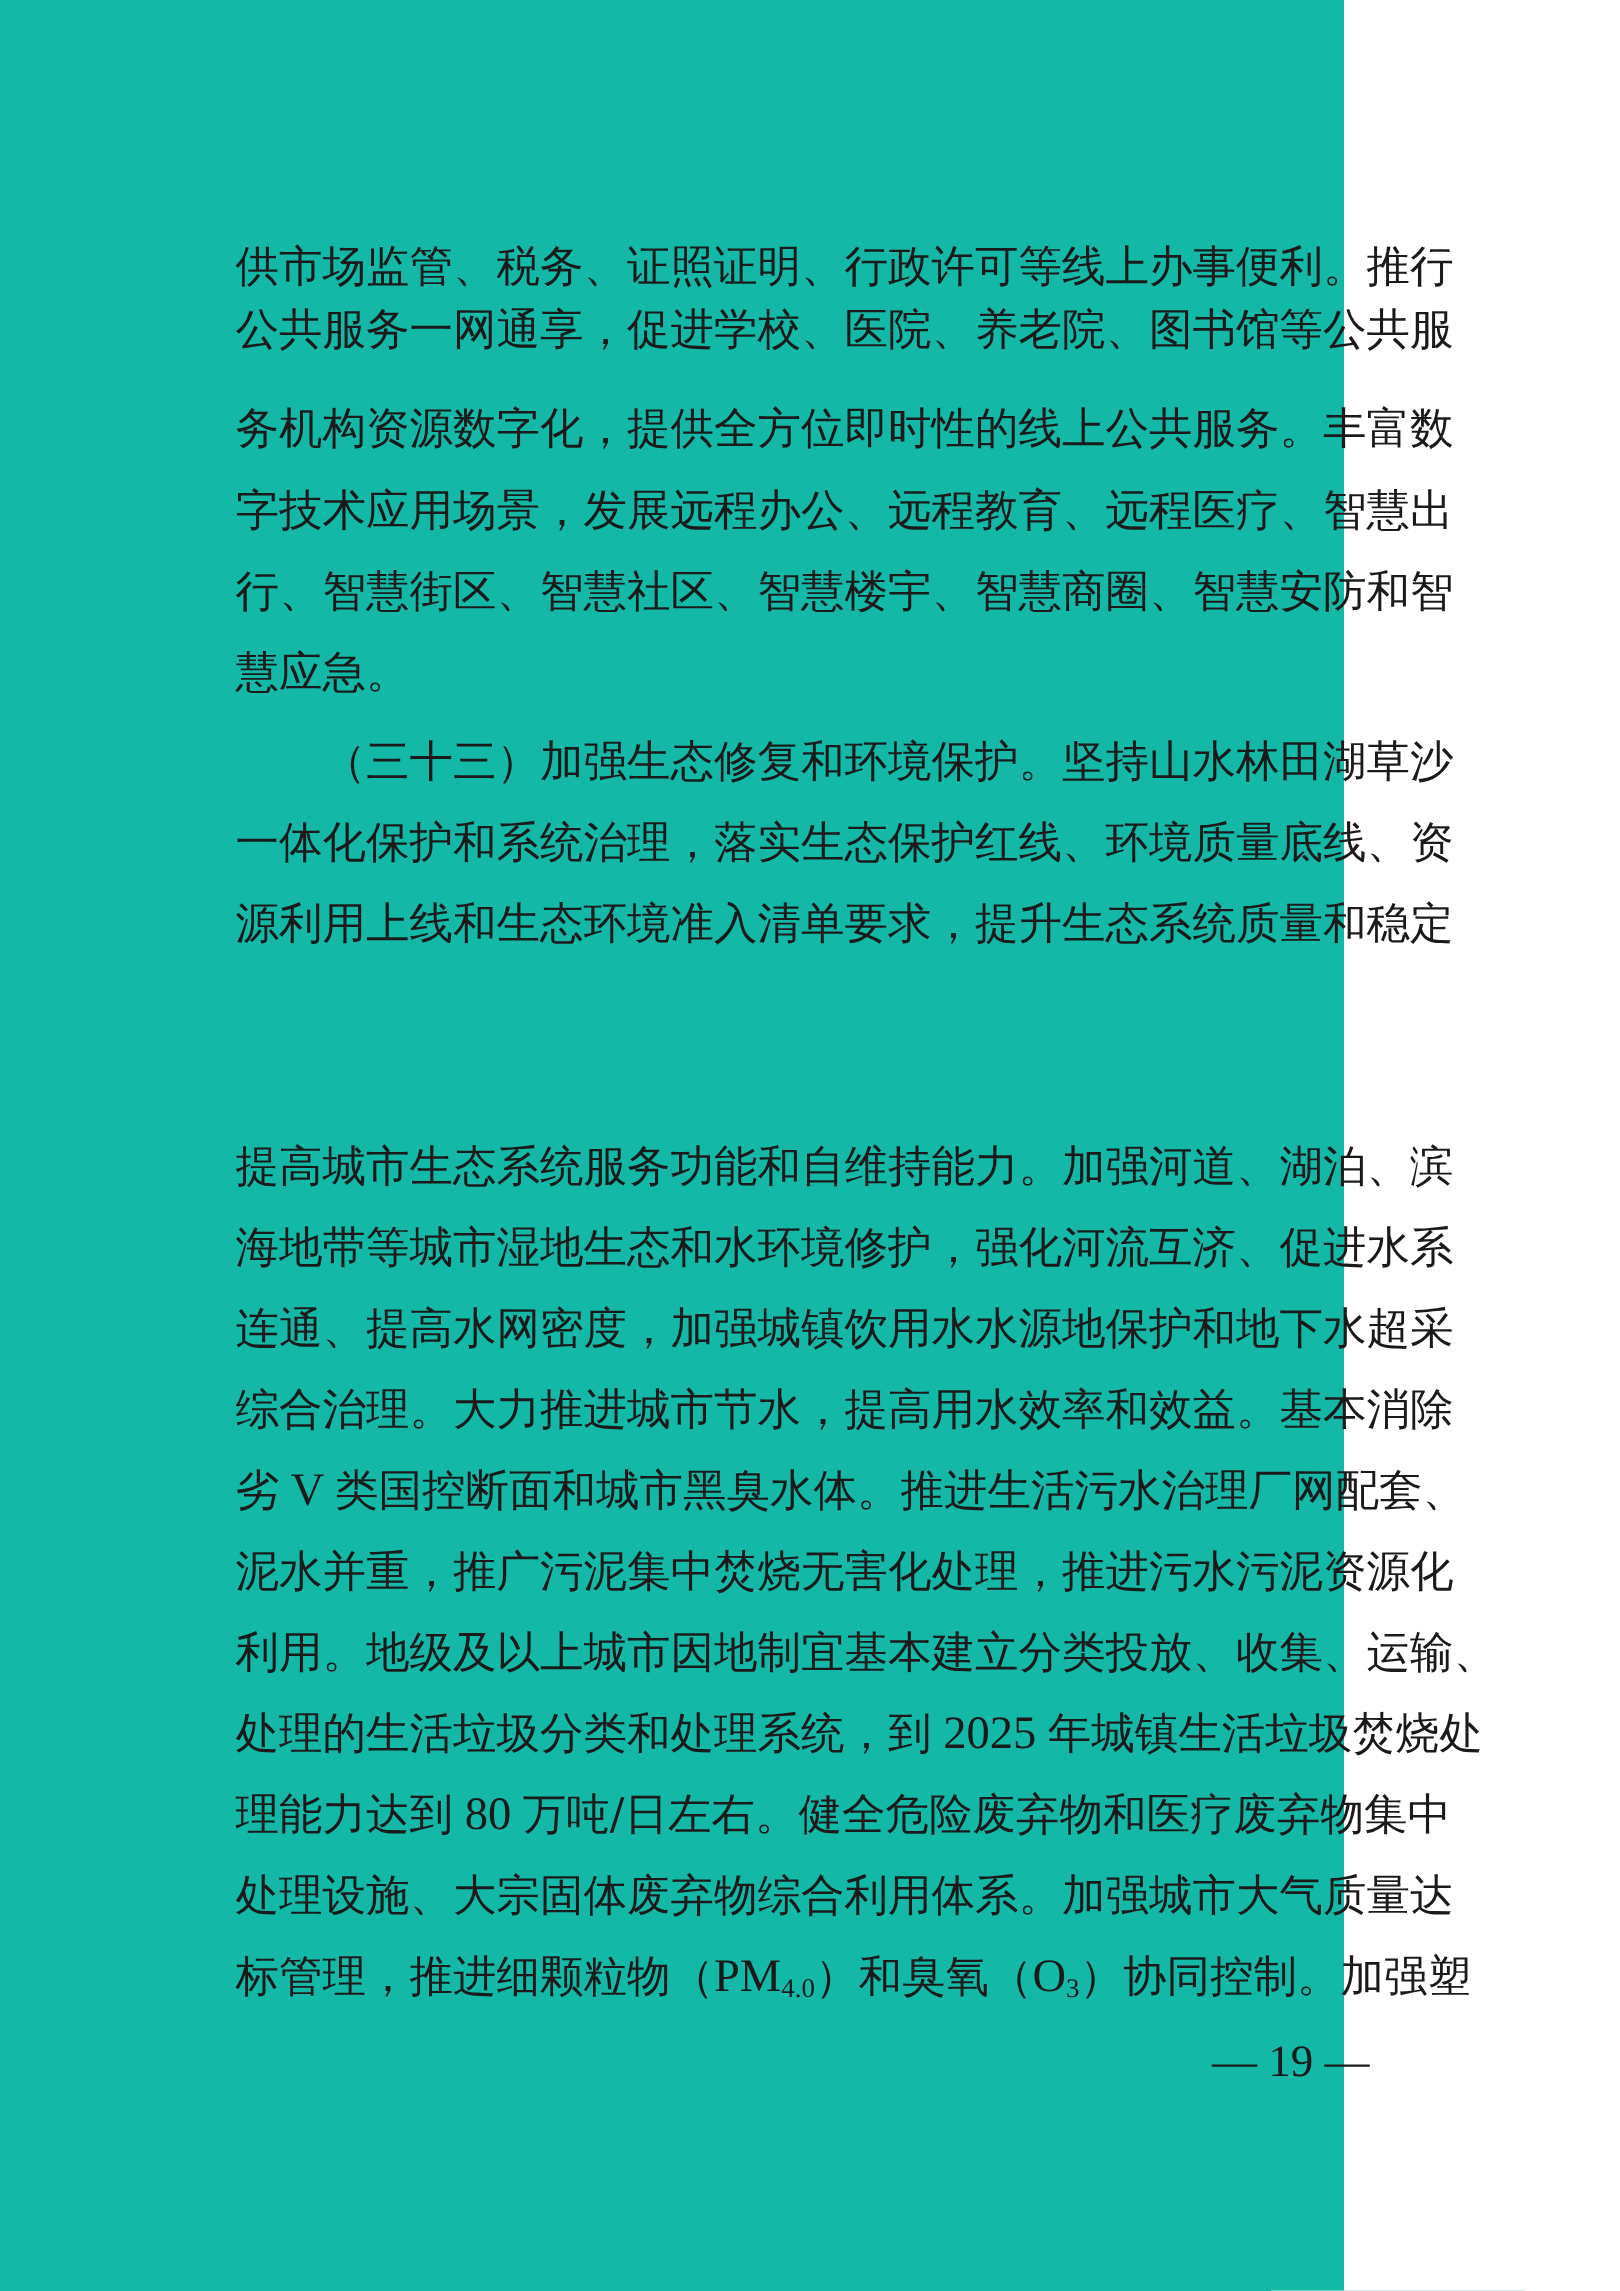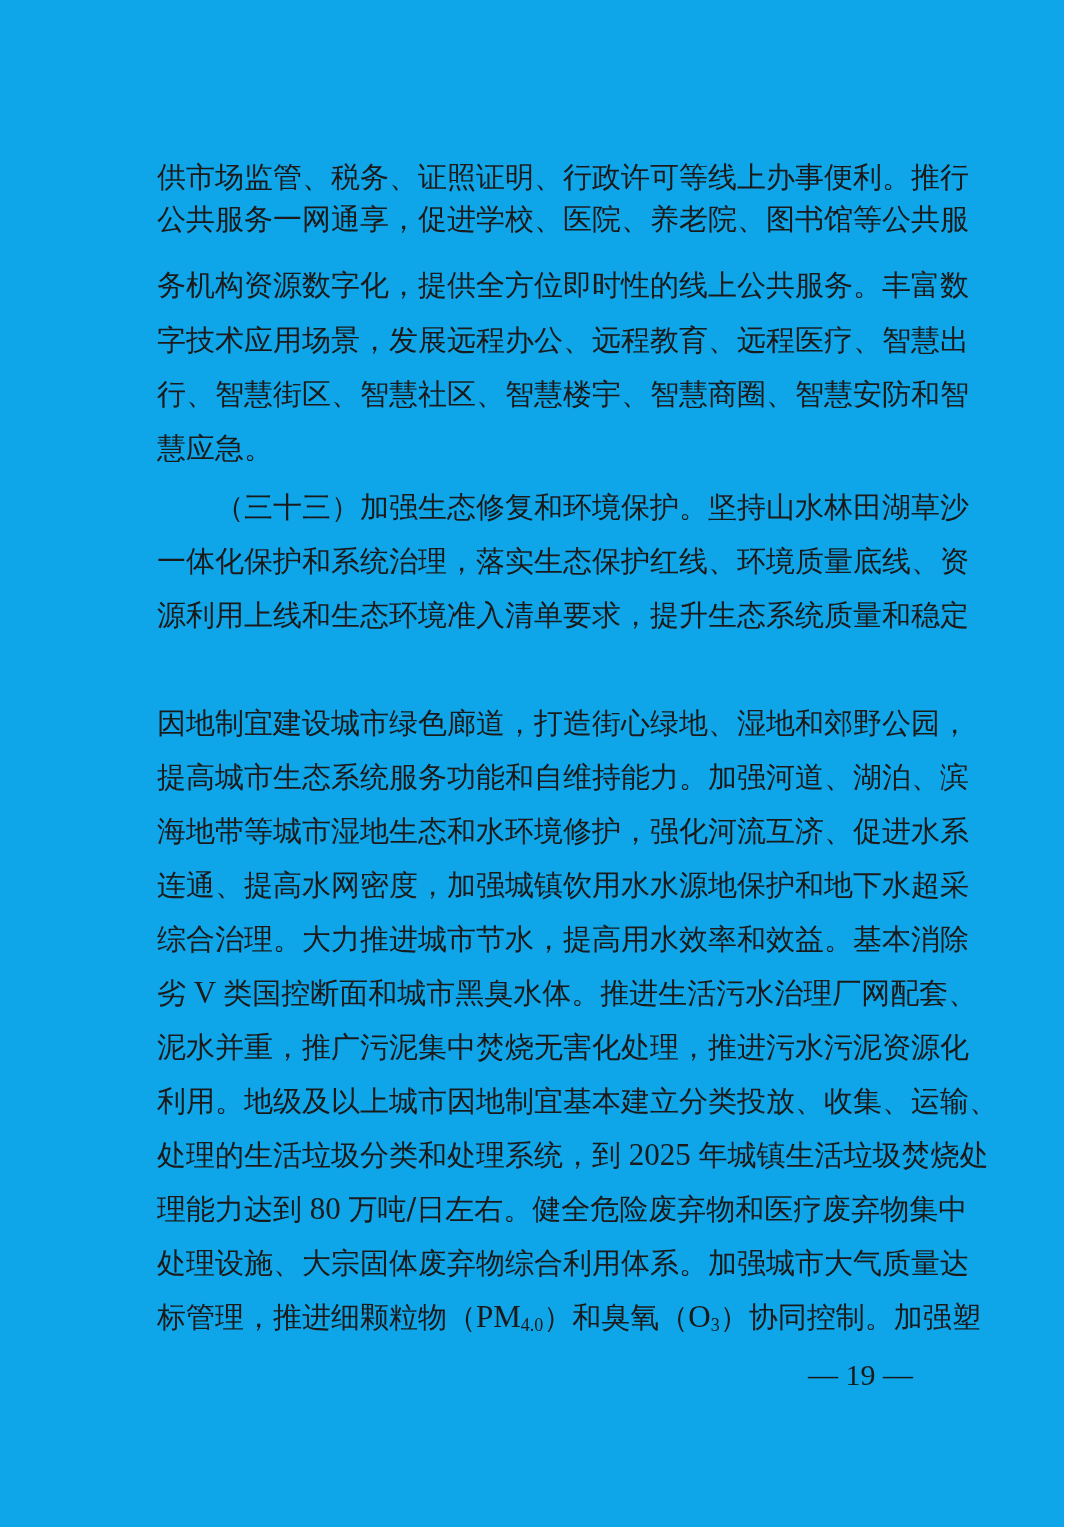--- a/index.html
+++ b/index.html
@@ -12,23 +12,23 @@
       height: 1527px;
       position: relative;
       overflow: hidden;
       font-family: "DejaVu Serif", "Liberation Serif", serif;
       color: #1a1a1a;
     }
     .page {
       position: absolute;
       left: 0;
       top: 0;
-      width: 1064px;
+      width: 896px;
       height: 1527px;
-      background: #0ea5e9;
+      background: #14b8a6;
     }
     .line {
       position: absolute;
       left: 157px;
       width: 768px;
       font-size: 29px;
       line-height: 40px;
       height: 40px;
       white-space: nowrap;
       text-align: justify;
@@ -75,21 +75,20 @@
   <div class="line" style="top:320px">字技术应用场景，发展远程办公、远程教育、远程医疗、智慧出</div>
   <div class="line" style="top:374px">行、智慧街区、智慧社区、智慧楼宇、智慧商圈、智慧安防和智</div>
   <div class="line last" style="top:428px">慧应急。</div>
 
   <div class="line" style="top:487px; left:215px; width:710px;">
     <span class="heading-bold">（三十三）加强生态修复和环境保护。</span><span>坚持山水林田湖草沙</span>
   </div>
 
   <div class="line" style="top:541px">一体化保护和系统治理，落实生态保护红线、环境质量底线、资</div>
   <div class="line" style="top:595px">源利用上线和生态环境准入清单要求，提升生态系统质量和稳定</div>
-  <div class="line" style="top:703px">因地制宜建设城市绿色廊道，打造街心绿地、湿地和郊野公园，</div>
   <div class="line" style="top:811px">海地带等城市湿地生态和水环境修护，强化河流互济、促进水系</div>
   <div class="line" style="top:757px">提高城市生态系统服务功能和自维持能力。加强河道、湖泊、滨</div>
   <div class="line" style="top:865px">连通、提高水网密度，加强城镇饮用水水源地保护和地下水超采</div>
   <div class="line" style="top:919px">综合治理。大力推进城市节水，提高用水效率和效益。基本消除</div>
 
   <div class="line" style="top:973px">
     <span>劣</span><span class="latin"> V </span><span>类国控断面和城市黑臭水体。推进生活污水治理厂网配套、</span>
   </div>
 
   <div class="line" style="top:1027px">泥水并重，推广污泥集中焚烧无害化处理，推进污水污泥资源化</div>

